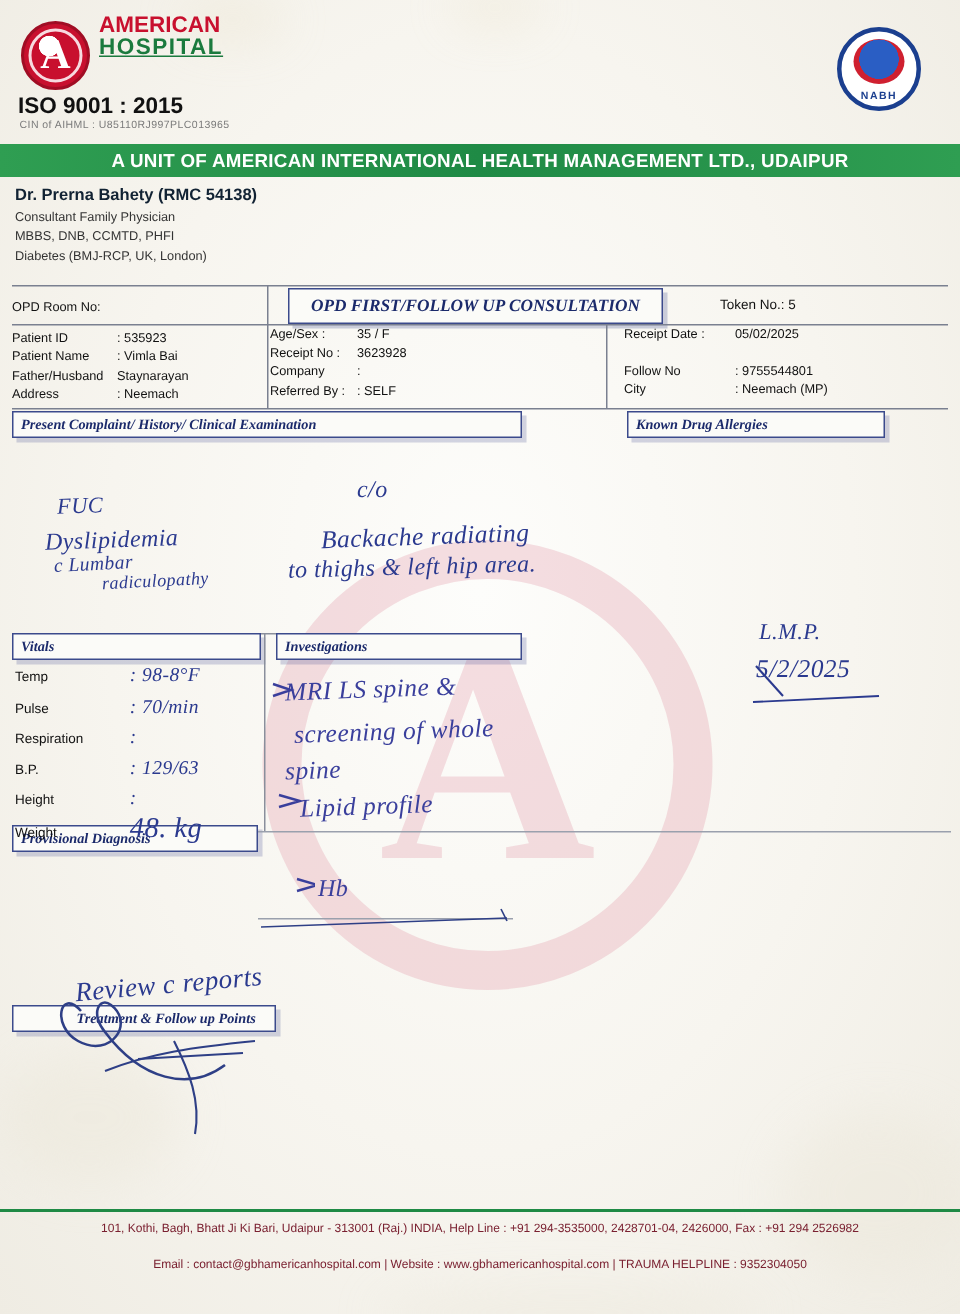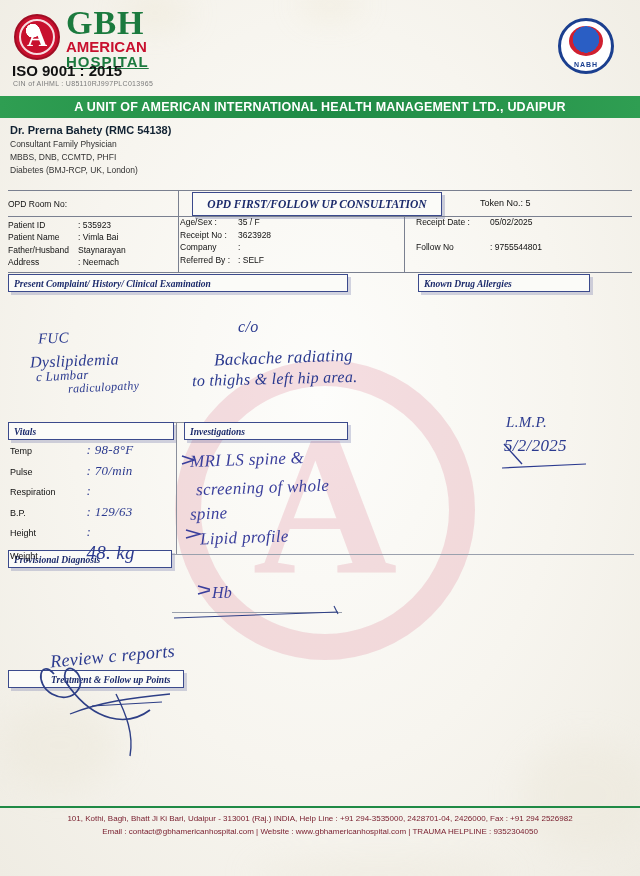--- a/index.html
+++ b/index.html
@@ -161,41 +161,40 @@
     letter-spacing:.3px;
   }
   .hw.ink2 { color:#3a3f9c; }
 
   
   .footline { position:absolute; left:0; top:806px; width:640px; height:2px; background:#1f8a45; }
   .footer {
     position:absolute; left:0; top:812px; width:640px; text-align:center;
     font-size:8px; color:#7a2030; line-height:13px;
   }
-  .footer .l2 { color:#7a2030; }
+  .footer .l2 { color:#7a2030;margin-top:11px; }
 </style>
 </head>
 <body>
 
 <div class="page">
 
   <div class="blob b1"></div>
   <div class="blob b2"></div>
   <div class="blob b3"></div>
   <div class="blob b4"></div>
   <div class="blob b5"></div>
 
   <div class="watermark"></div>
 
   <div class="hdr">
     <div class="logo-a">
       <span class="ring"></span><span class="ltr">A</span>
     </div>
     <div class="gbh">
-      <span>GBH</span>
       <span class="american">AMERICAN</span>
       <span class="hospital">HOSPITAL</span>
     </div>
     <div class="iso">ISO 9001 : 2015</div>
     <div class="cin">CIN of AIHML : U85110RJ997PLC013965</div>
     <div class="nabh">
       <div class="inner"></div>
       <div class="txt">NABH</div>
     </div>
   </div>
@@ -252,20 +251,23 @@
       </div>
     </div>
 
     <div class="colC">
       <div class="row">
         <span class="lbl" style="width:74px">Receipt Date :</span><span class="val">05/02/2025</span>
       </div>
       <div style="height:12px"></div>
       <div class="row">
         <span class="lbl" style="width:74px">Follow No</span><span class="val">: 9755544801</span>
+      </div>
+      <div class="row">
+        <span class="lbl" style="width:74px">City</span><span class="val">: Neemach (MP)</span>
       </div>
     </div>
   </div>
 
   <div class="hline" style="left:8px; top:190px; width:624px;"></div>
   <div class="hline" style="left:8px; top:216px; width:170px;"></div>
   <div class="hline" style="left:8px; top:272px; width:624px;"></div>
   <div class="vline" style="left:178px; top:190px; height:82px;"></div>
   <div class="vline" style="left:404px; top:216px; height:56px;"></div>
   <div class="hline" style="left:178px; top:216px; width:454px;"></div>

